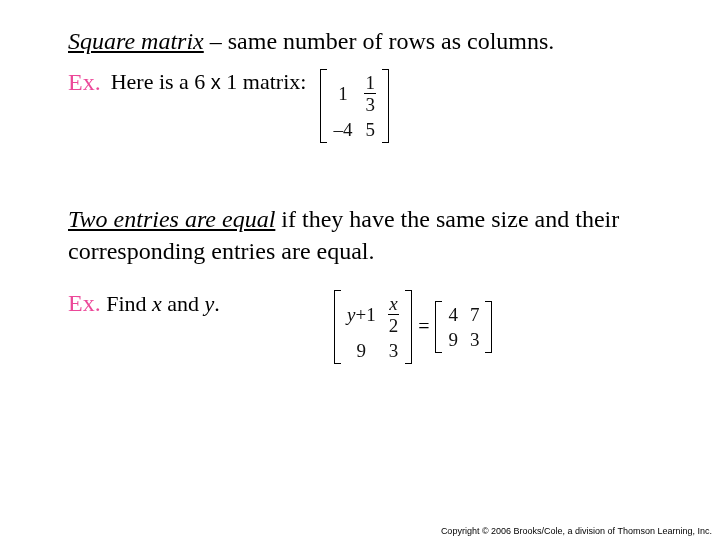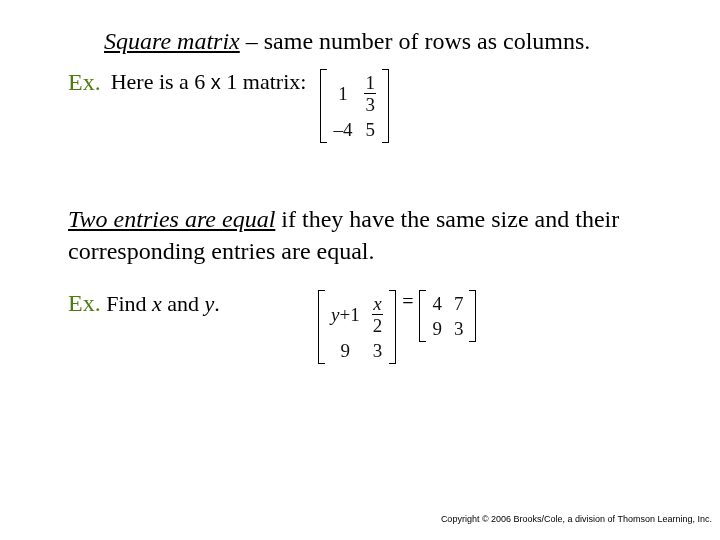--- a/index.html
+++ b/index.html
@@ -14,26 +14,25 @@
   }
   .slide {
     padding: 28px 48px 0 68px;
     box-sizing: border-box;
     width: 720px;
     height: 540px;
     position: relative;
   }
   .line1 {
     font-size: 24px;
-    margin-left: 36px;
   }
   .italic { font-style: italic; }
   .und { text-decoration: underline; }
   .ex {
-    color: #4d7c0f;
+    color: #ec4899;
     font-size: 24px;
   }
   .row {
     display: flex;
     align-items: flex-start;
     gap: 10px;
     margin-top: 14px;
   }
   .textblock { font-size: 22px; }
   .xmult { font-family: Arial, Helvetica, sans-serif; font-size: 20px; }
@@ -85,26 +84,27 @@
   .block2 {
     margin-top: 60px;
     font-size: 24px;
     line-height: 1.35;
     max-width: 580px;
   }
   .row3 {
     margin-top: 22px;
     display: flex;
     align-items: flex-start;
+    gap: 16px;
   }
   .row3 .lead { font-size: 22px; width: 210px; }
   .copyright {
     position: absolute;
     right: 8px;
-    bottom: 16px;
+    bottom: 4px;
     font-family: Arial, Helvetica, sans-serif;
     font-size: 9px;
     color: #000;
   }
   .fitalic { font-style: italic; }
 </style>
 </head>
 <body>
 
 <div class="slide">
@@ -136,21 +136,21 @@
   <div class="block2">
     <span class="italic und">Two entries are equal</span><span> if they have the same size and their corresponding entries are equal.</span>
   </div>
 
   <div class="row3">
     <span class="lead">
       <span class="ex">Ex.</span>
       <span>Find </span><span class="fitalic">x</span><span> and </span><span class="fitalic">y</span><span>.</span>
     </span>
 
-    <span style="display:inline-flex; align-items:flex-start; margin-left:40px;">
+    <span style="display:inline-flex; align-items:center; margin-left:40px;">
       <span class="matrix">
         <span class="br-l"></span>
         <span class="mgrid g2">
           <span><span class="fitalic">y</span><span>+1</span></span>
           <span class="frac">
             <span class="num fitalic">x</span>
             <span class="den">2</span>
           </span>
           <span>9</span>
           <span>3</span>

